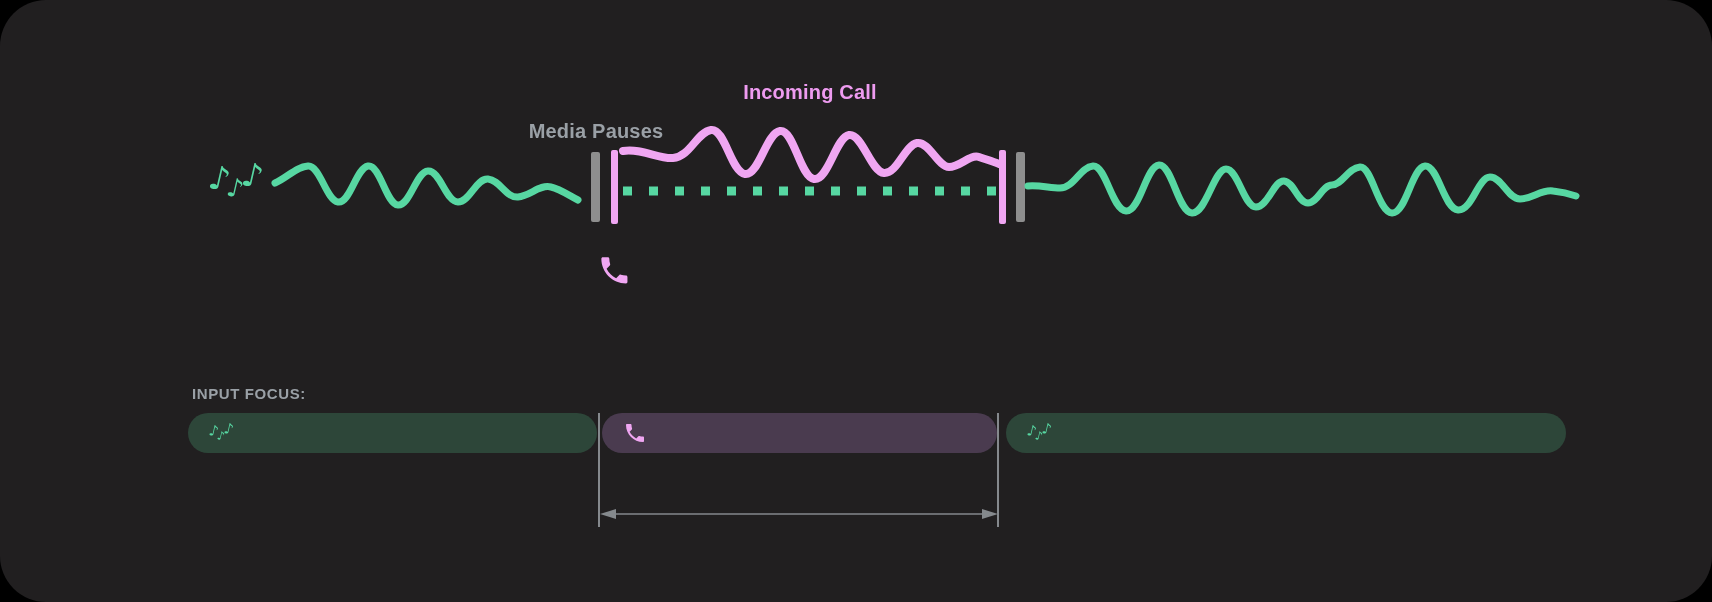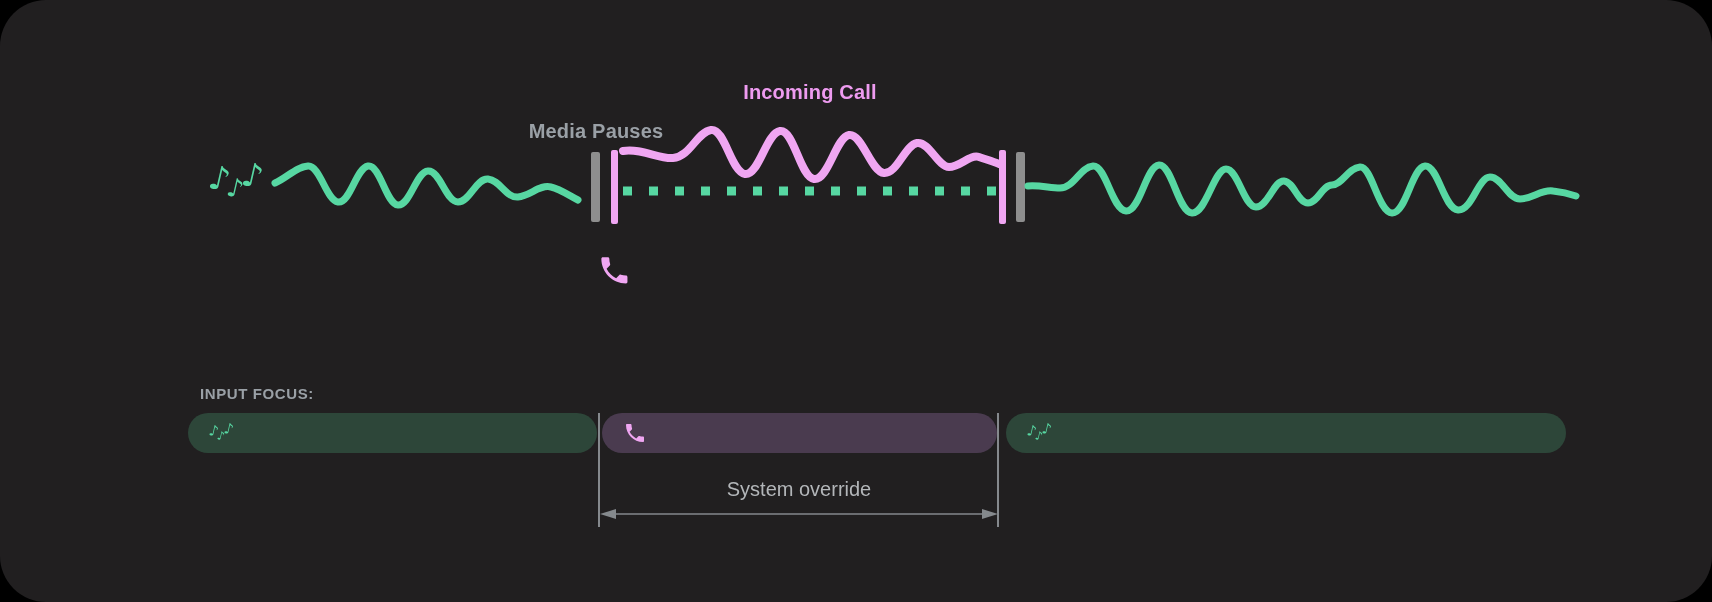--- a/index.html
+++ b/index.html
@@ -27,21 +27,21 @@
   .abs{position:absolute;}
   .diagram-svg{position:absolute;left:0;top:0;}
   
   .tl-label{
     position:absolute;width:260px;text-align:center;
     font-size:20px;font-weight:600;color:var(--label-gray);letter-spacing:.2px;
     white-space:nowrap;
   }
   .tl-label.pink{color:var(--call-pink-text);}
   .focus-heading{
-    position:absolute;left:200px;top:385px;
+    position:absolute;left:192px;top:385px;
     font-size:15px;font-weight:700;letter-spacing:.6px;color:var(--label-gray);
   }
   .override-label{
     position:absolute;left:669px;top:478px;width:260px;text-align:center;
     font-size:20px;font-weight:400;color:var(--override-text);
   }
   
   .notes-icon{position:relative;display:block;font-family:"DejaVu Sans",sans-serif;color:var(--media-green);}
   .notes-icon .n{position:absolute;line-height:1;transform:rotate(13deg);}
   .notes-lg{width:58px;height:52px;}
@@ -132,21 +132,20 @@
     <div class="divider" style="left:997px;"></div>
 
     <div class="focus-bar media" style="left:1006px;width:560px;">
       <span class="notes-icon notes-sm">
         <span class="n n1">♪</span>
         <span class="n n2">♪</span>
         <span class="n n3">♪</span>
       </span>
     </div>
 
-    <div class="override-label">System override</div>
     <svg class="abs" style="left:599px;top:506px;" width="400" height="16" viewBox="0 0 400 16">
       <line x1="6" y1="8" x2="394" y2="8" style="stroke:var(--arrow-gray)" stroke-width="1.6"></line>
       <polygon points="1,8 17,3 17,13" style="fill:var(--arrow-gray)"></polygon>
       <polygon points="399,8 383,3 383,13" style="fill:var(--arrow-gray)"></polygon>
     </svg>
 
   </div>
 </div>
 
 </body></html>

